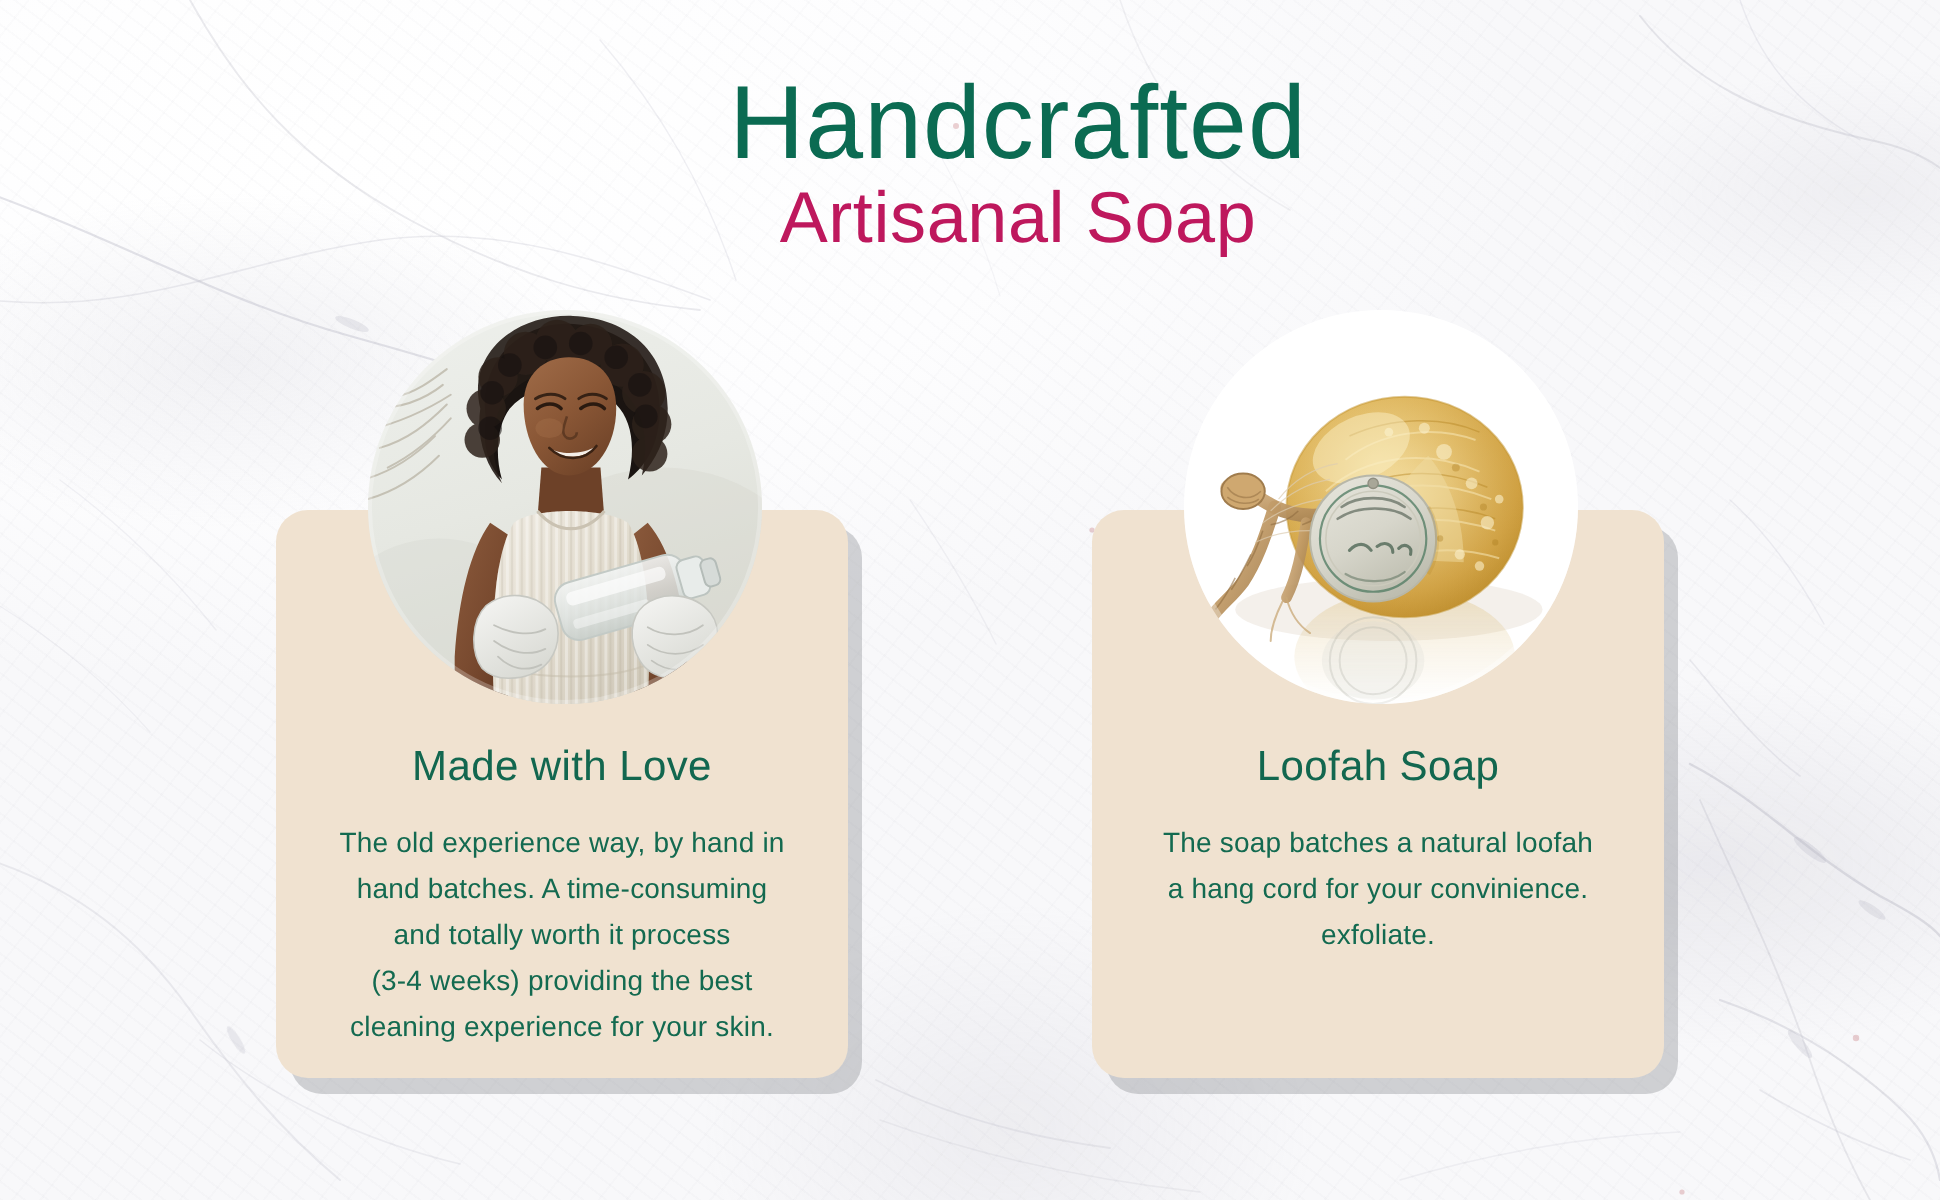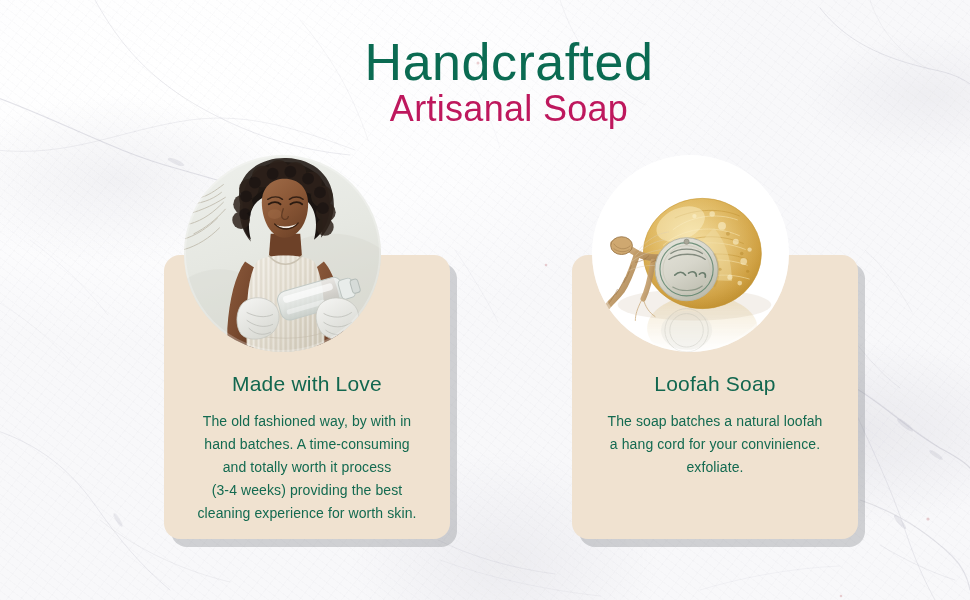--- a/index.html
+++ b/index.html
@@ -79,21 +79,20 @@
 
   
   .card {
     position: absolute;
     width: 286px;
     height: 284px;
     top: 255px;
     border-radius: 16px;
     background: #f0e2d0;
     box-shadow: 7px 8px 0 0 rgba(150,152,158,.42);
-    margin-left: 26px;
   }
   .card-left  { left: 138px; }
   .card-right { left: 546px; }
 
   .card-heading {
     position: absolute;
     left: 0;
     right: 0;
     top: 117px;
     text-align: center;
@@ -185,25 +184,25 @@
   <div class="marble-blur" data-interactable="false"></div>
 
   <div class="header" data-interactable="false">
     <div class="title-main" data-interactable="false">Handcrafted</div>
     <div class="title-sub" data-interactable="false">Artisanal Soap</div>
   </div>
 
   <div class="card card-left" data-interactable="true">
     <div class="card-heading" data-interactable="false">Made with Love</div>
     <div class="card-body" data-interactable="false">
-      <span class="bl" data-interactable="false">The old fashioned way, by with in</span>
+      <span class="bl" data-interactable="false">The old experience way, by hand in</span>
       <span class="bl" data-interactable="false">hand batches. A time-consuming</span>
       <span class="bl" data-interactable="false">and totally worth it process</span>
       <span class="bl" data-interactable="false">(3-4 weeks) providing the best</span>
-      <span class="bl" data-interactable="false">cleaning experience for worth skin.</span>
+      <span class="bl" data-interactable="false">cleaning experience for your skin.</span>
     </div>
   </div>
 
   <div class="photo photo-left" data-interactable="false">
     <svg viewBox="0 0 200 200">
       <defs>
         <linearGradient id="wallG" x1="0" y1="0" x2="0.3" y2="1">
           <stop offset="0%" stop-color="#eef0ec"></stop>
           <stop offset="55%" stop-color="#e6e8e2"></stop>
           <stop offset="100%" stop-color="#dcddd5"></stop>

